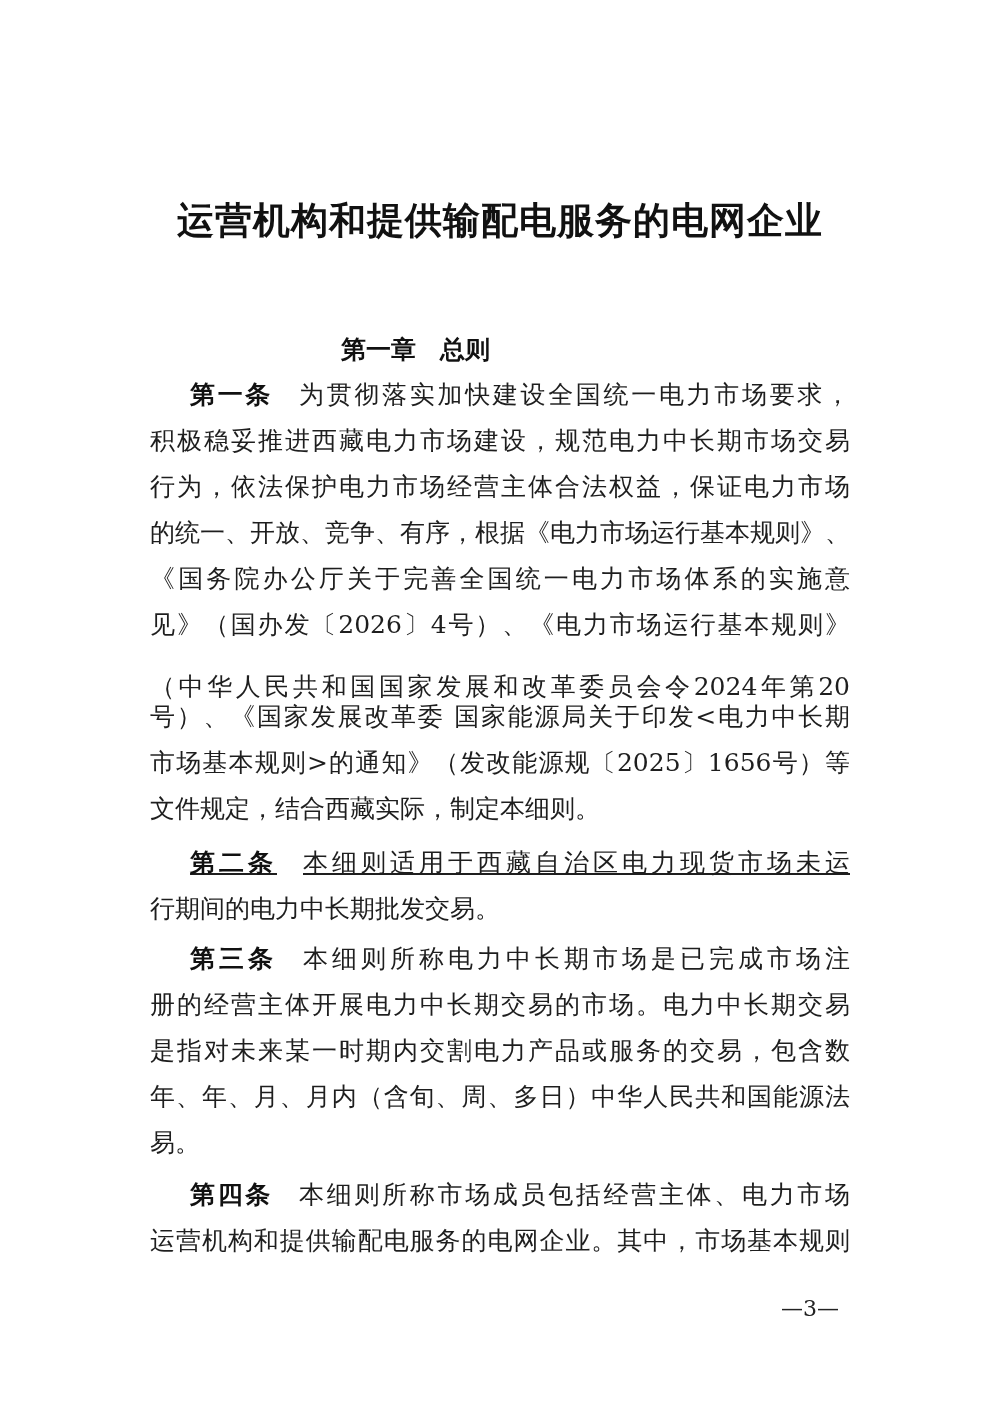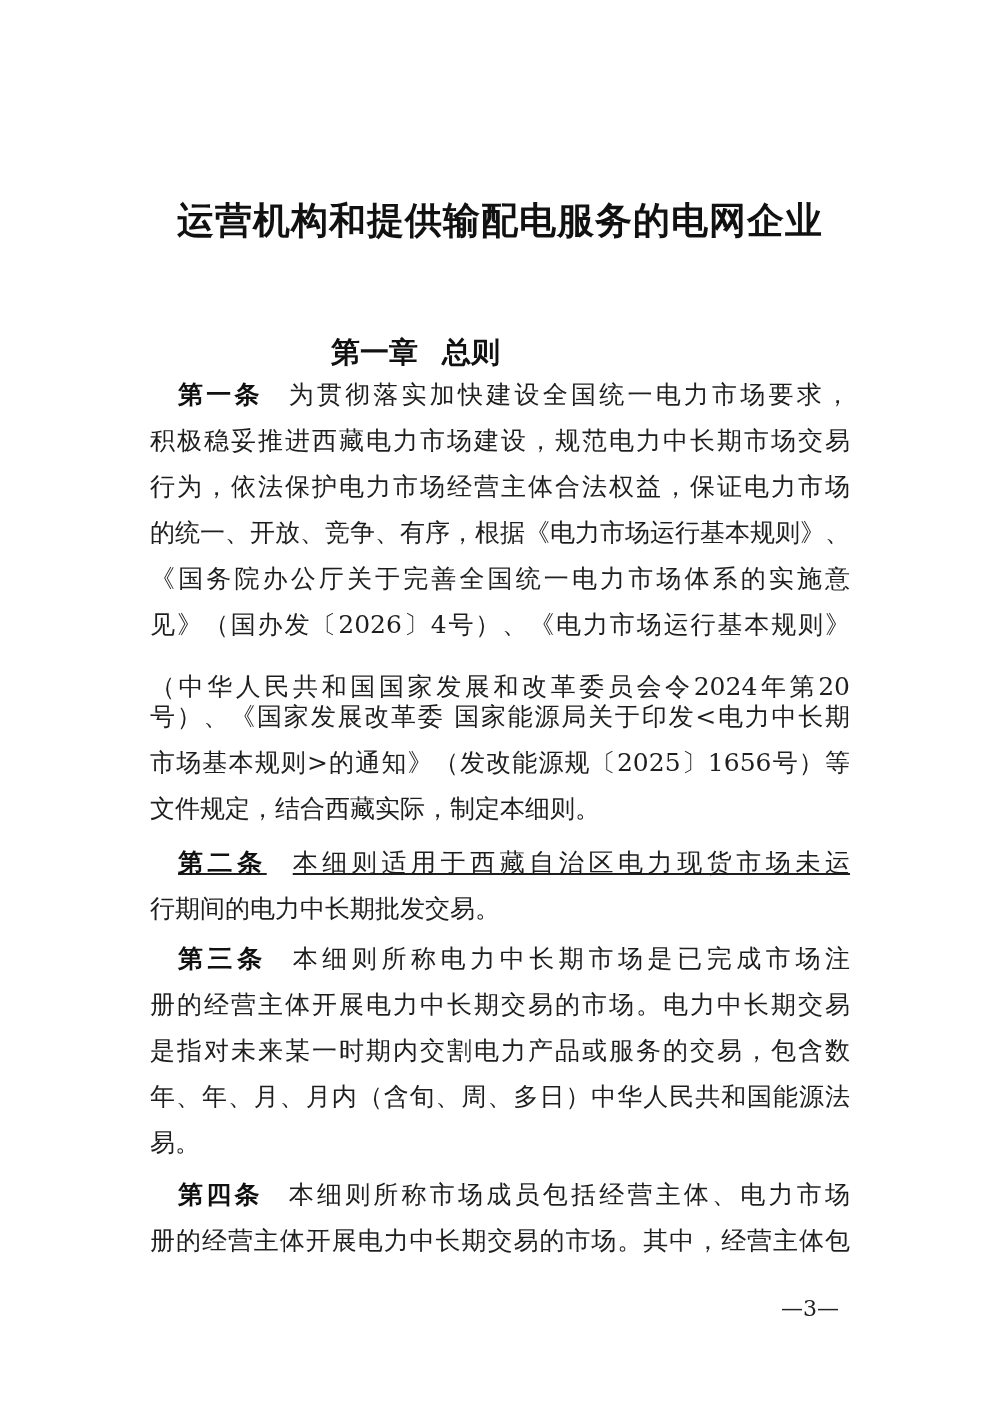--- a/index.html
+++ b/index.html
@@ -5,30 +5,30 @@
   html, body { margin: 0; padding: 0; background: #ffffff; }
   body { width: 1000px; height: 1414px; position: relative; overflow: hidden; color: #1a1a1a; }
   .title {
     position: absolute; left: 0; width: 1000px; top: 196px;
     text-align: center; font-family: "DejaVu Sans", sans-serif; font-weight: bold;
     font-size: 37px; letter-spacing: 1px; color: #111;
   }
   .chapter {
     position: absolute; left: 0; width: 831px; top: 333px;
     text-align: center; font-family: "DejaVu Sans", sans-serif; font-weight: bold;
-    font-size: 29px; color: #111;
+    font-size: 25px; color: #111;
   }
   .chapter .gap { display: inline-block; width: 24px; }
   .line {
     position: absolute; left: 150px; width: 700px; height: 46px;
     font-family: "DejaVu Serif", serif; font-size: 25px; line-height: 46px;
     white-space: nowrap; color: #1e1e1e; text-align: justify; text-align-last: justify;
   }
   .line.last { text-align-last: left; }
-  .line .art { font-family: "DejaVu Sans", sans-serif; font-weight: bold; color: #111; margin-left: 28px; margin-right: 26px; }
+  .line .art { font-family: "DejaVu Sans", sans-serif; font-weight: bold; color: #111; margin-left: 40px; margin-right: 26px; }
   .page-num {
     position: absolute; left: 760px; width: 100px; top: 1296px;
     text-align: center; font-family: "DejaVu Serif", serif; font-size: 22px; color: #222;
   }
 </style>
 </head>
 <body>
 
 <div>
   <div class="title">运营机构和提供输配电服务的电网企业</div>
@@ -51,16 +51,16 @@
   <div class="line" style="top:840px;text-decoration:underline;"><span class="art">第二条</span><span>本细则适用于西藏自治区电力现货市场未运</span></div>
   <div class="line last" style="top:886px;">行期间的电力中长期批发交易。</div>
 
   <div class="line" style="top:936px;"><span class="art">第三条</span><span>本细则所称电力中长期市场是已完成市场注</span></div>
   <div class="line" style="top:982px;">册的经营主体开展电力中长期交易的市场。电力中长期交易</div>
   <div class="line" style="top:1028px;">是指对未来某一时期内交割电力产品或服务的交易，包含数</div>
   <div class="line" style="top:1074px;">年、年、月、月内（含旬、周、多日）中华人民共和国能源法</div>
   <div class="line last" style="top:1120px;">易。</div>
 
   <div class="line" style="top:1172px;"><span class="art">第四条</span><span>本细则所称市场成员包括经营主体、电力市场</span></div>
-  <div class="line" style="top:1218px;">册的经营主体开展电力中长期交易的市场。其中，经营主体包</div>
+  <div class="line" style="top:1218px;">运营机构和提供输配电服务的电网企业。其中，市场基本规则</div>
 
   <div class="page-num">—3—</div>
 </div>
 
 </body></html>

